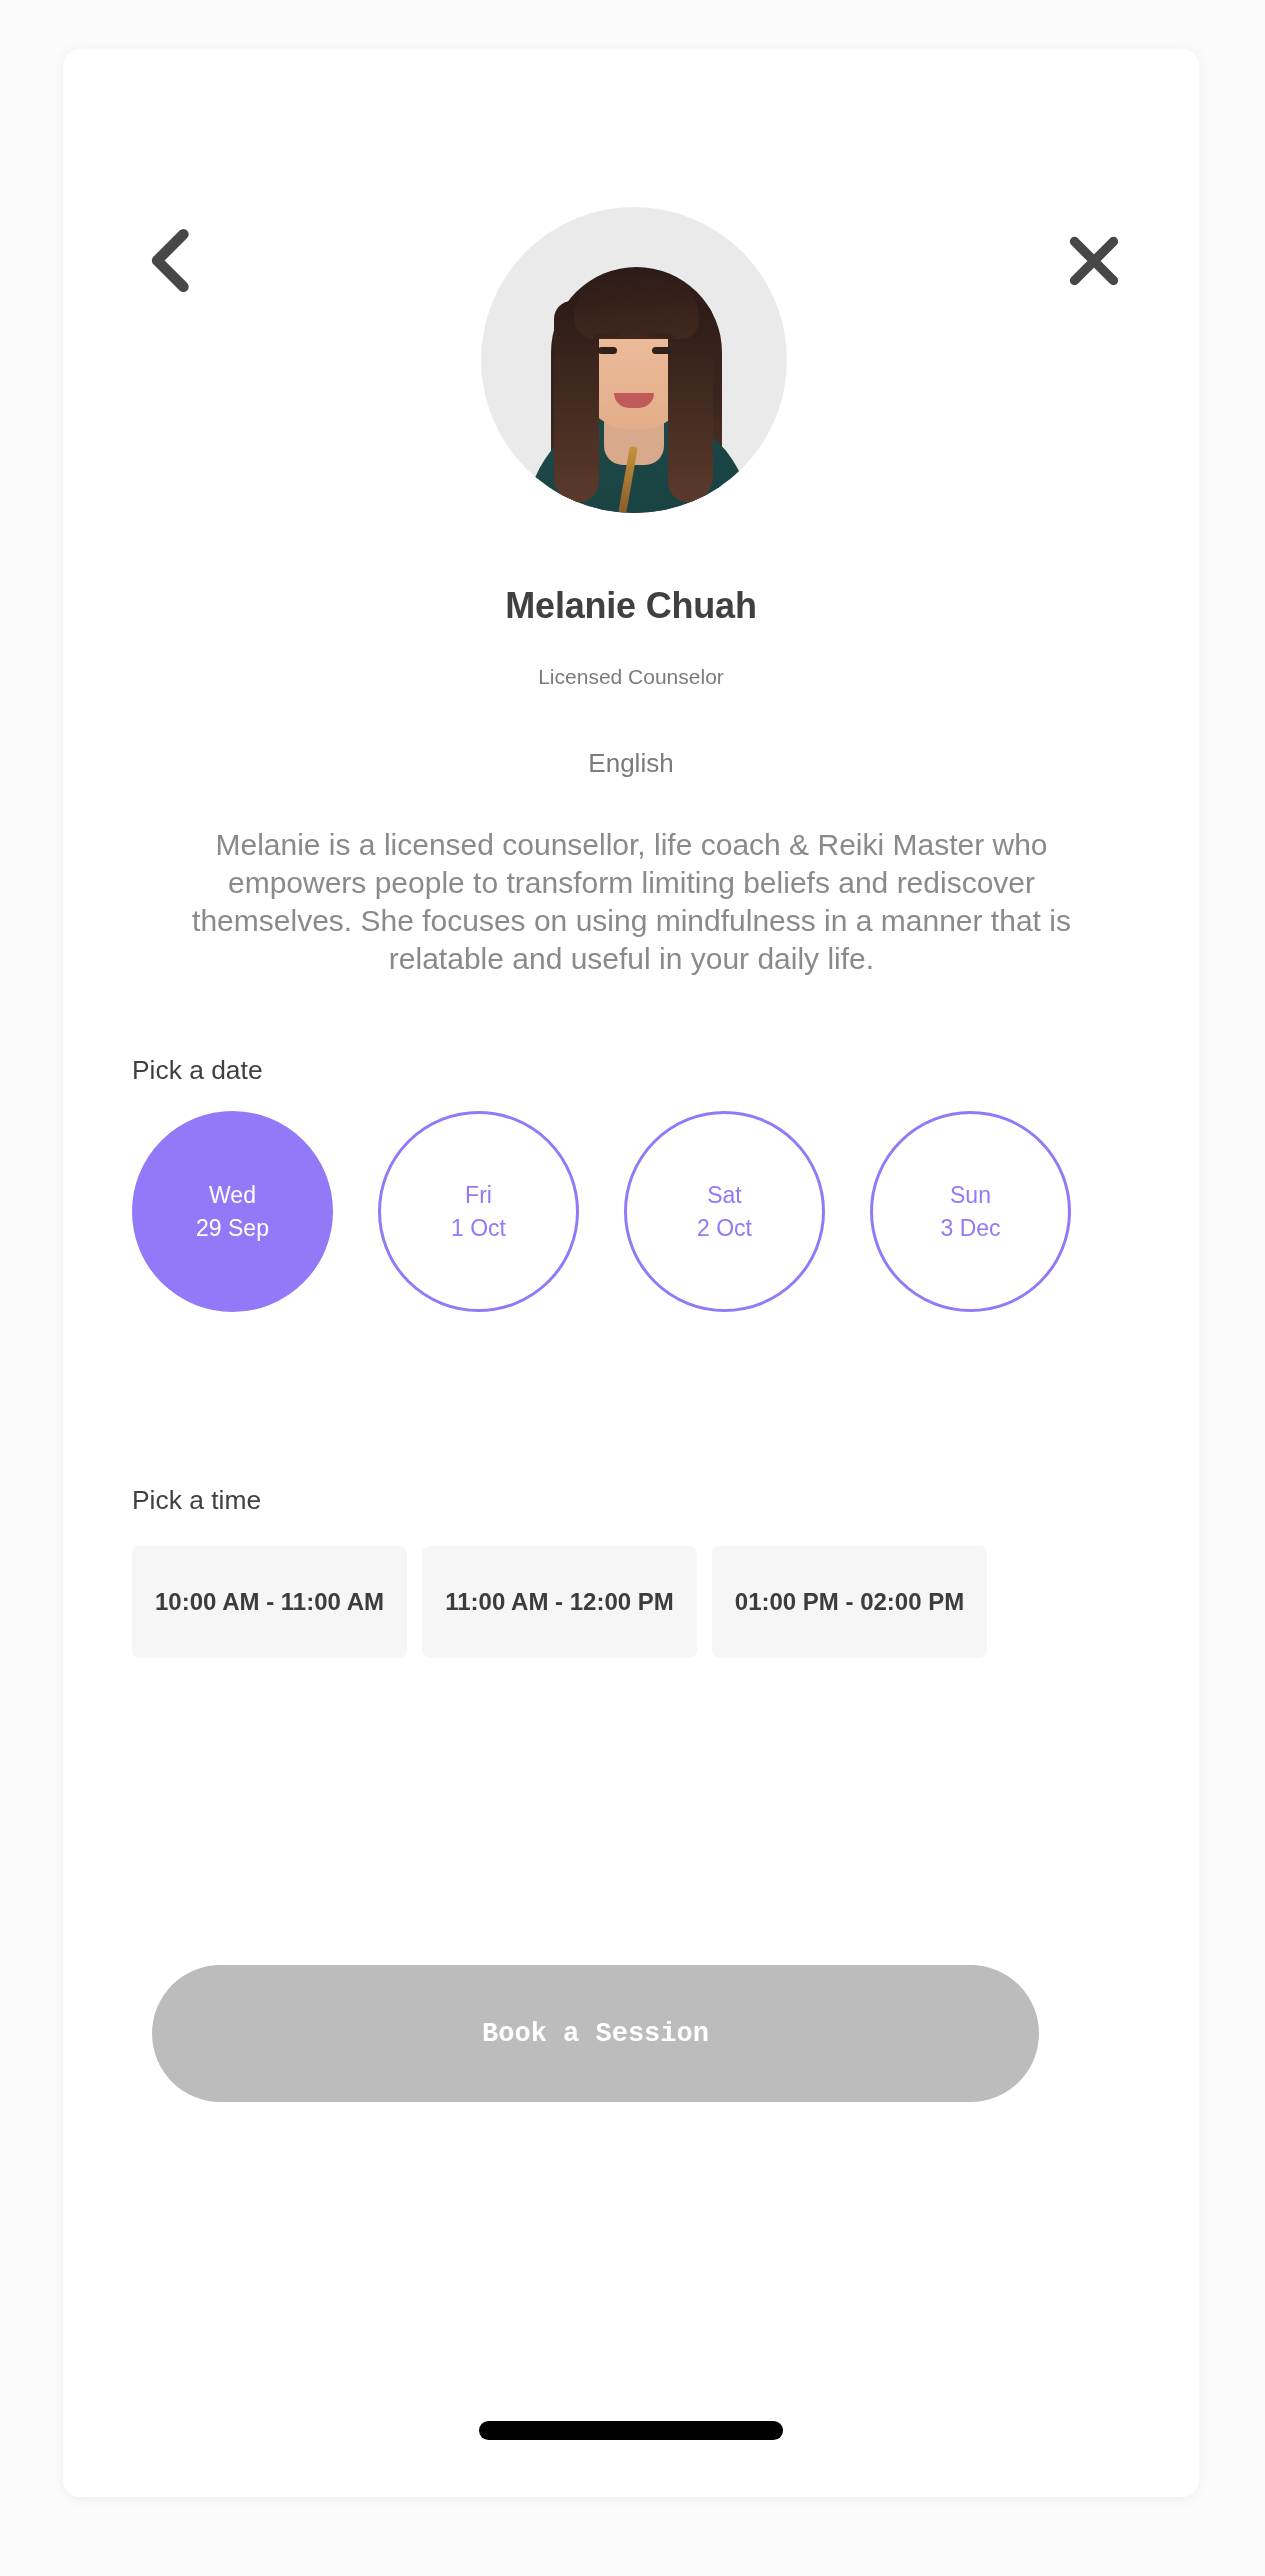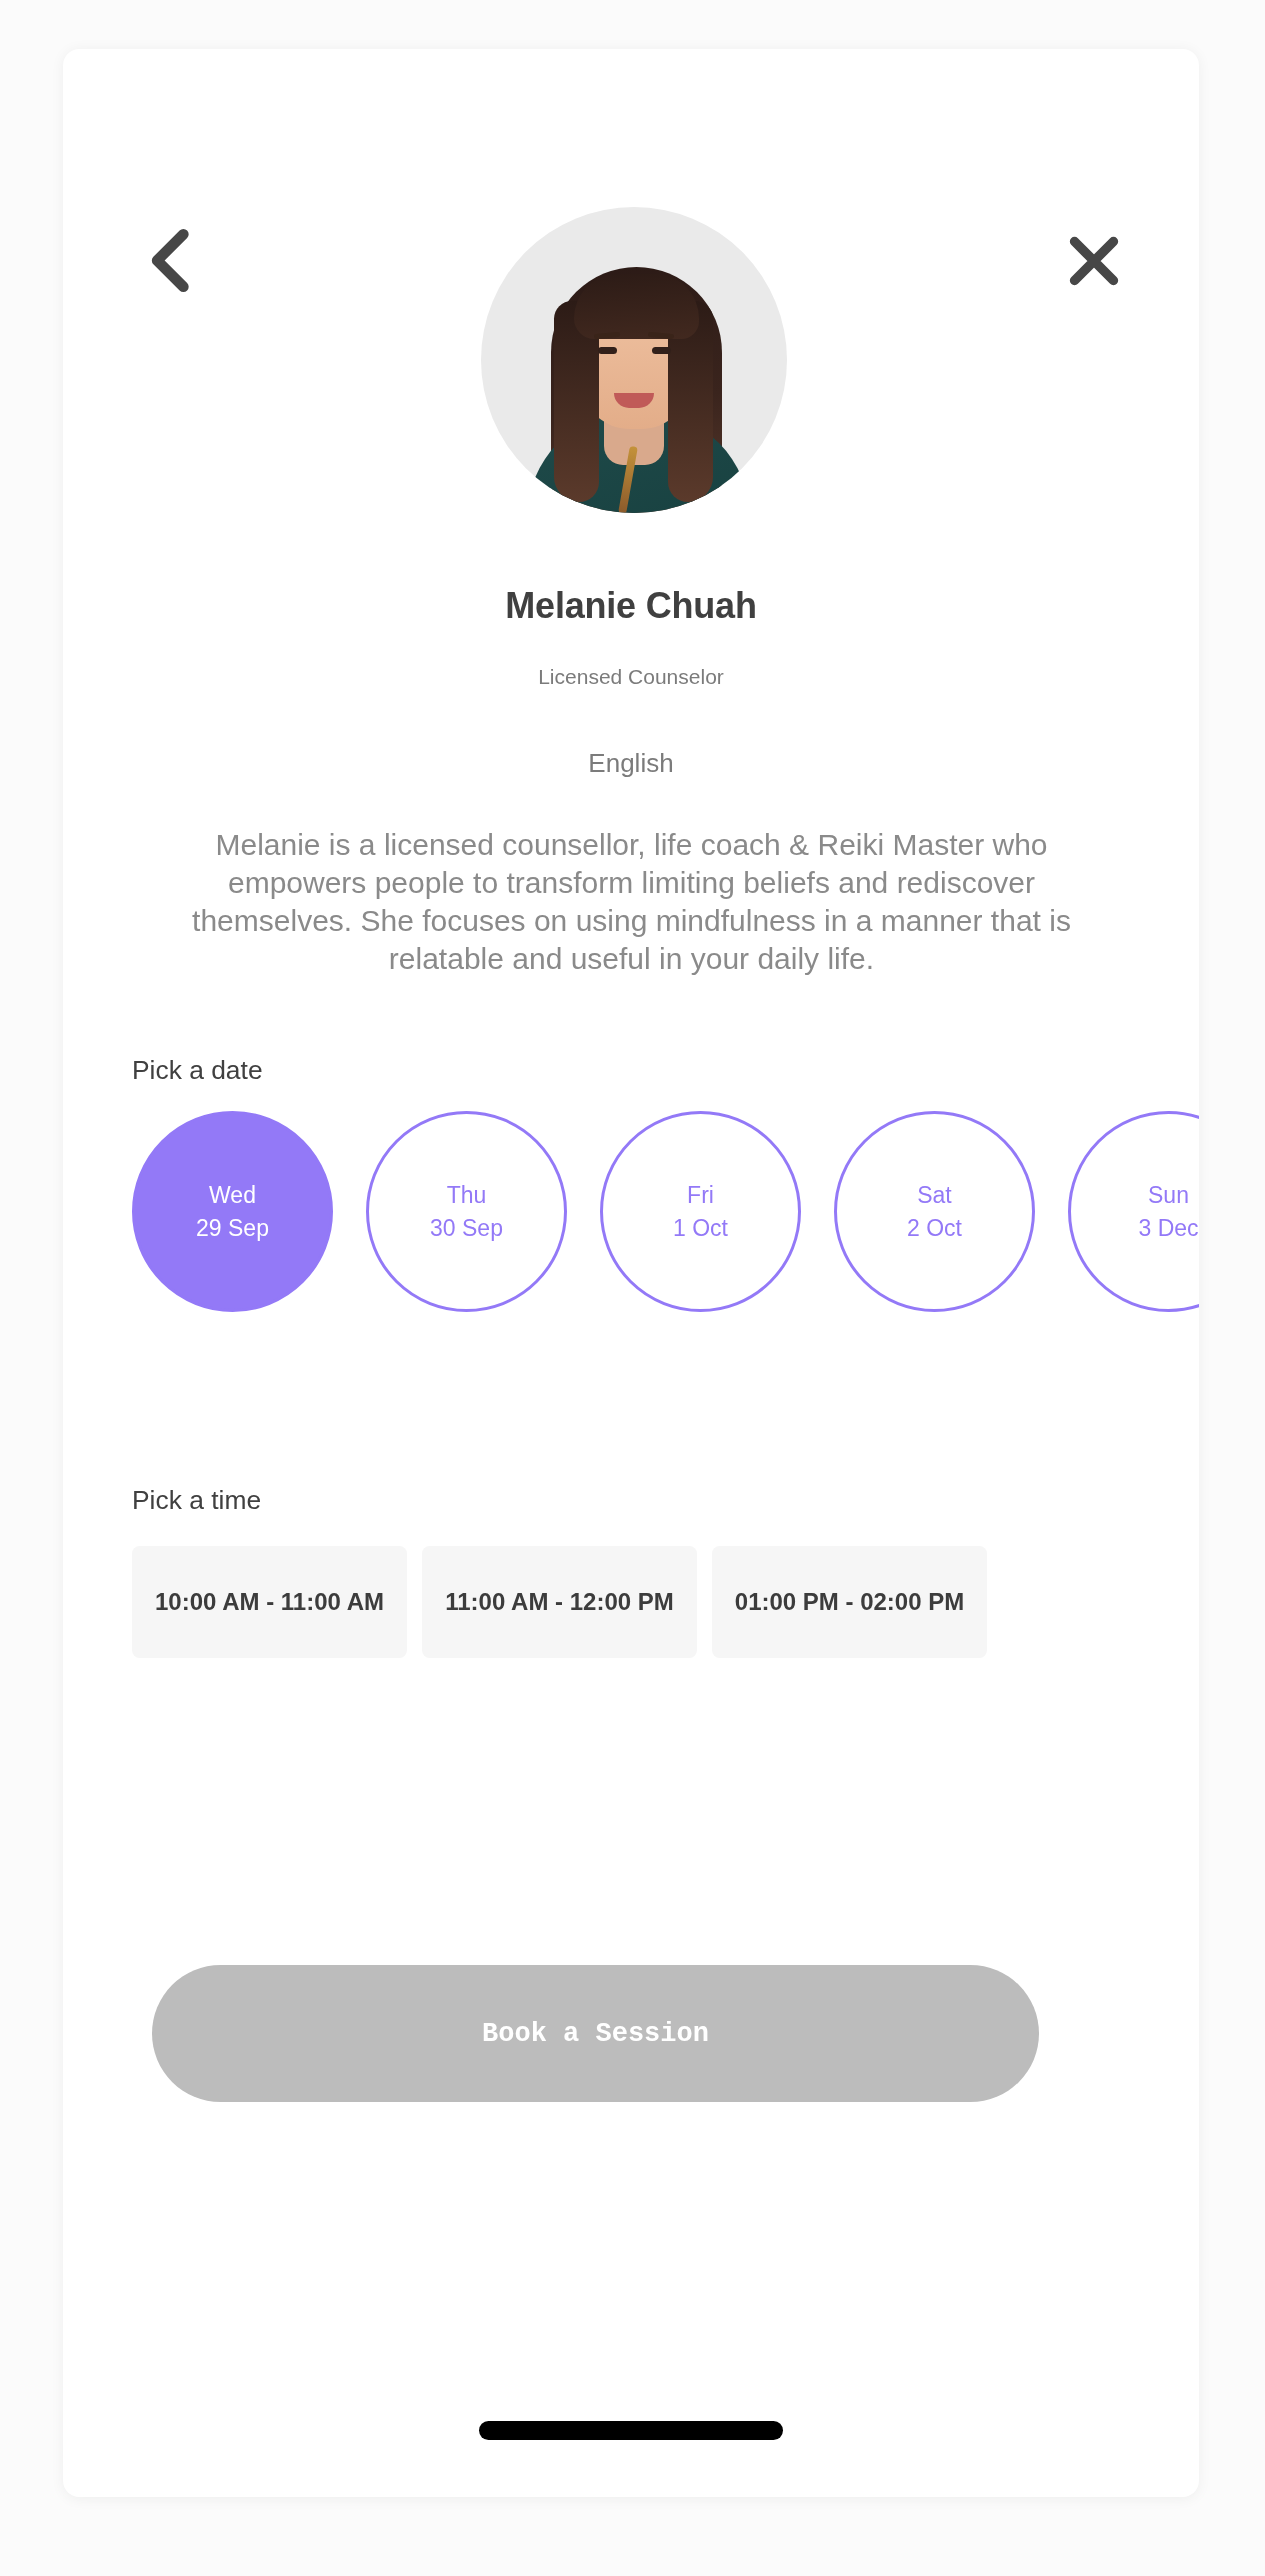--- a/index.html
+++ b/index.html
@@ -199,21 +199,21 @@
   #label-time { top: 1436px; }
 
   
   #date-strip {
     position: absolute;
     left: 69px;
     top: 1062px;
     width: 1067px;
     height: 208px;
     display: flex;
-    gap: 33px;
+    gap: 45px;
     overflow: hidden;
   }
   .date-pill {
     flex: 0 0 auto;
     width: 201px;
     height: 201px;
     border-radius: 50%;
     border: 3.1px solid #9379F7;
     background: #FFFFFF;
     color: #9379F7;
@@ -334,24 +334,20 @@
     <div id="prof-lang">English</div>
     <div id="prof-bio">Melanie is a licensed counsellor, life coach &amp; Reiki Master who empowers people to transform limiting beliefs and rediscover themselves. She focuses on using mindfulness in a manner that is relatable and useful in your daily life.</div>
 
     <div class="section-label" id="label-date">Pick a date</div>
     <div id="date-strip">
         <div class="date-pill selected">
           <span class="dow">Wed</span>
           <span class="dom">29 Sep</span>
         </div>
         <div class="date-pill">
-          <span class="dow">Thu</span>
-          <span class="dom">30 Sep</span>
-        </div>
-        <div class="date-pill">
           <span class="dow">Fri</span>
           <span class="dom">1 Oct</span>
         </div>
         <div class="date-pill">
           <span class="dow">Sat</span>
           <span class="dom">2 Oct</span>
         </div>
         <div class="date-pill">
           <span class="dow">Sun</span>
           <span class="dom">3 Dec</span>

